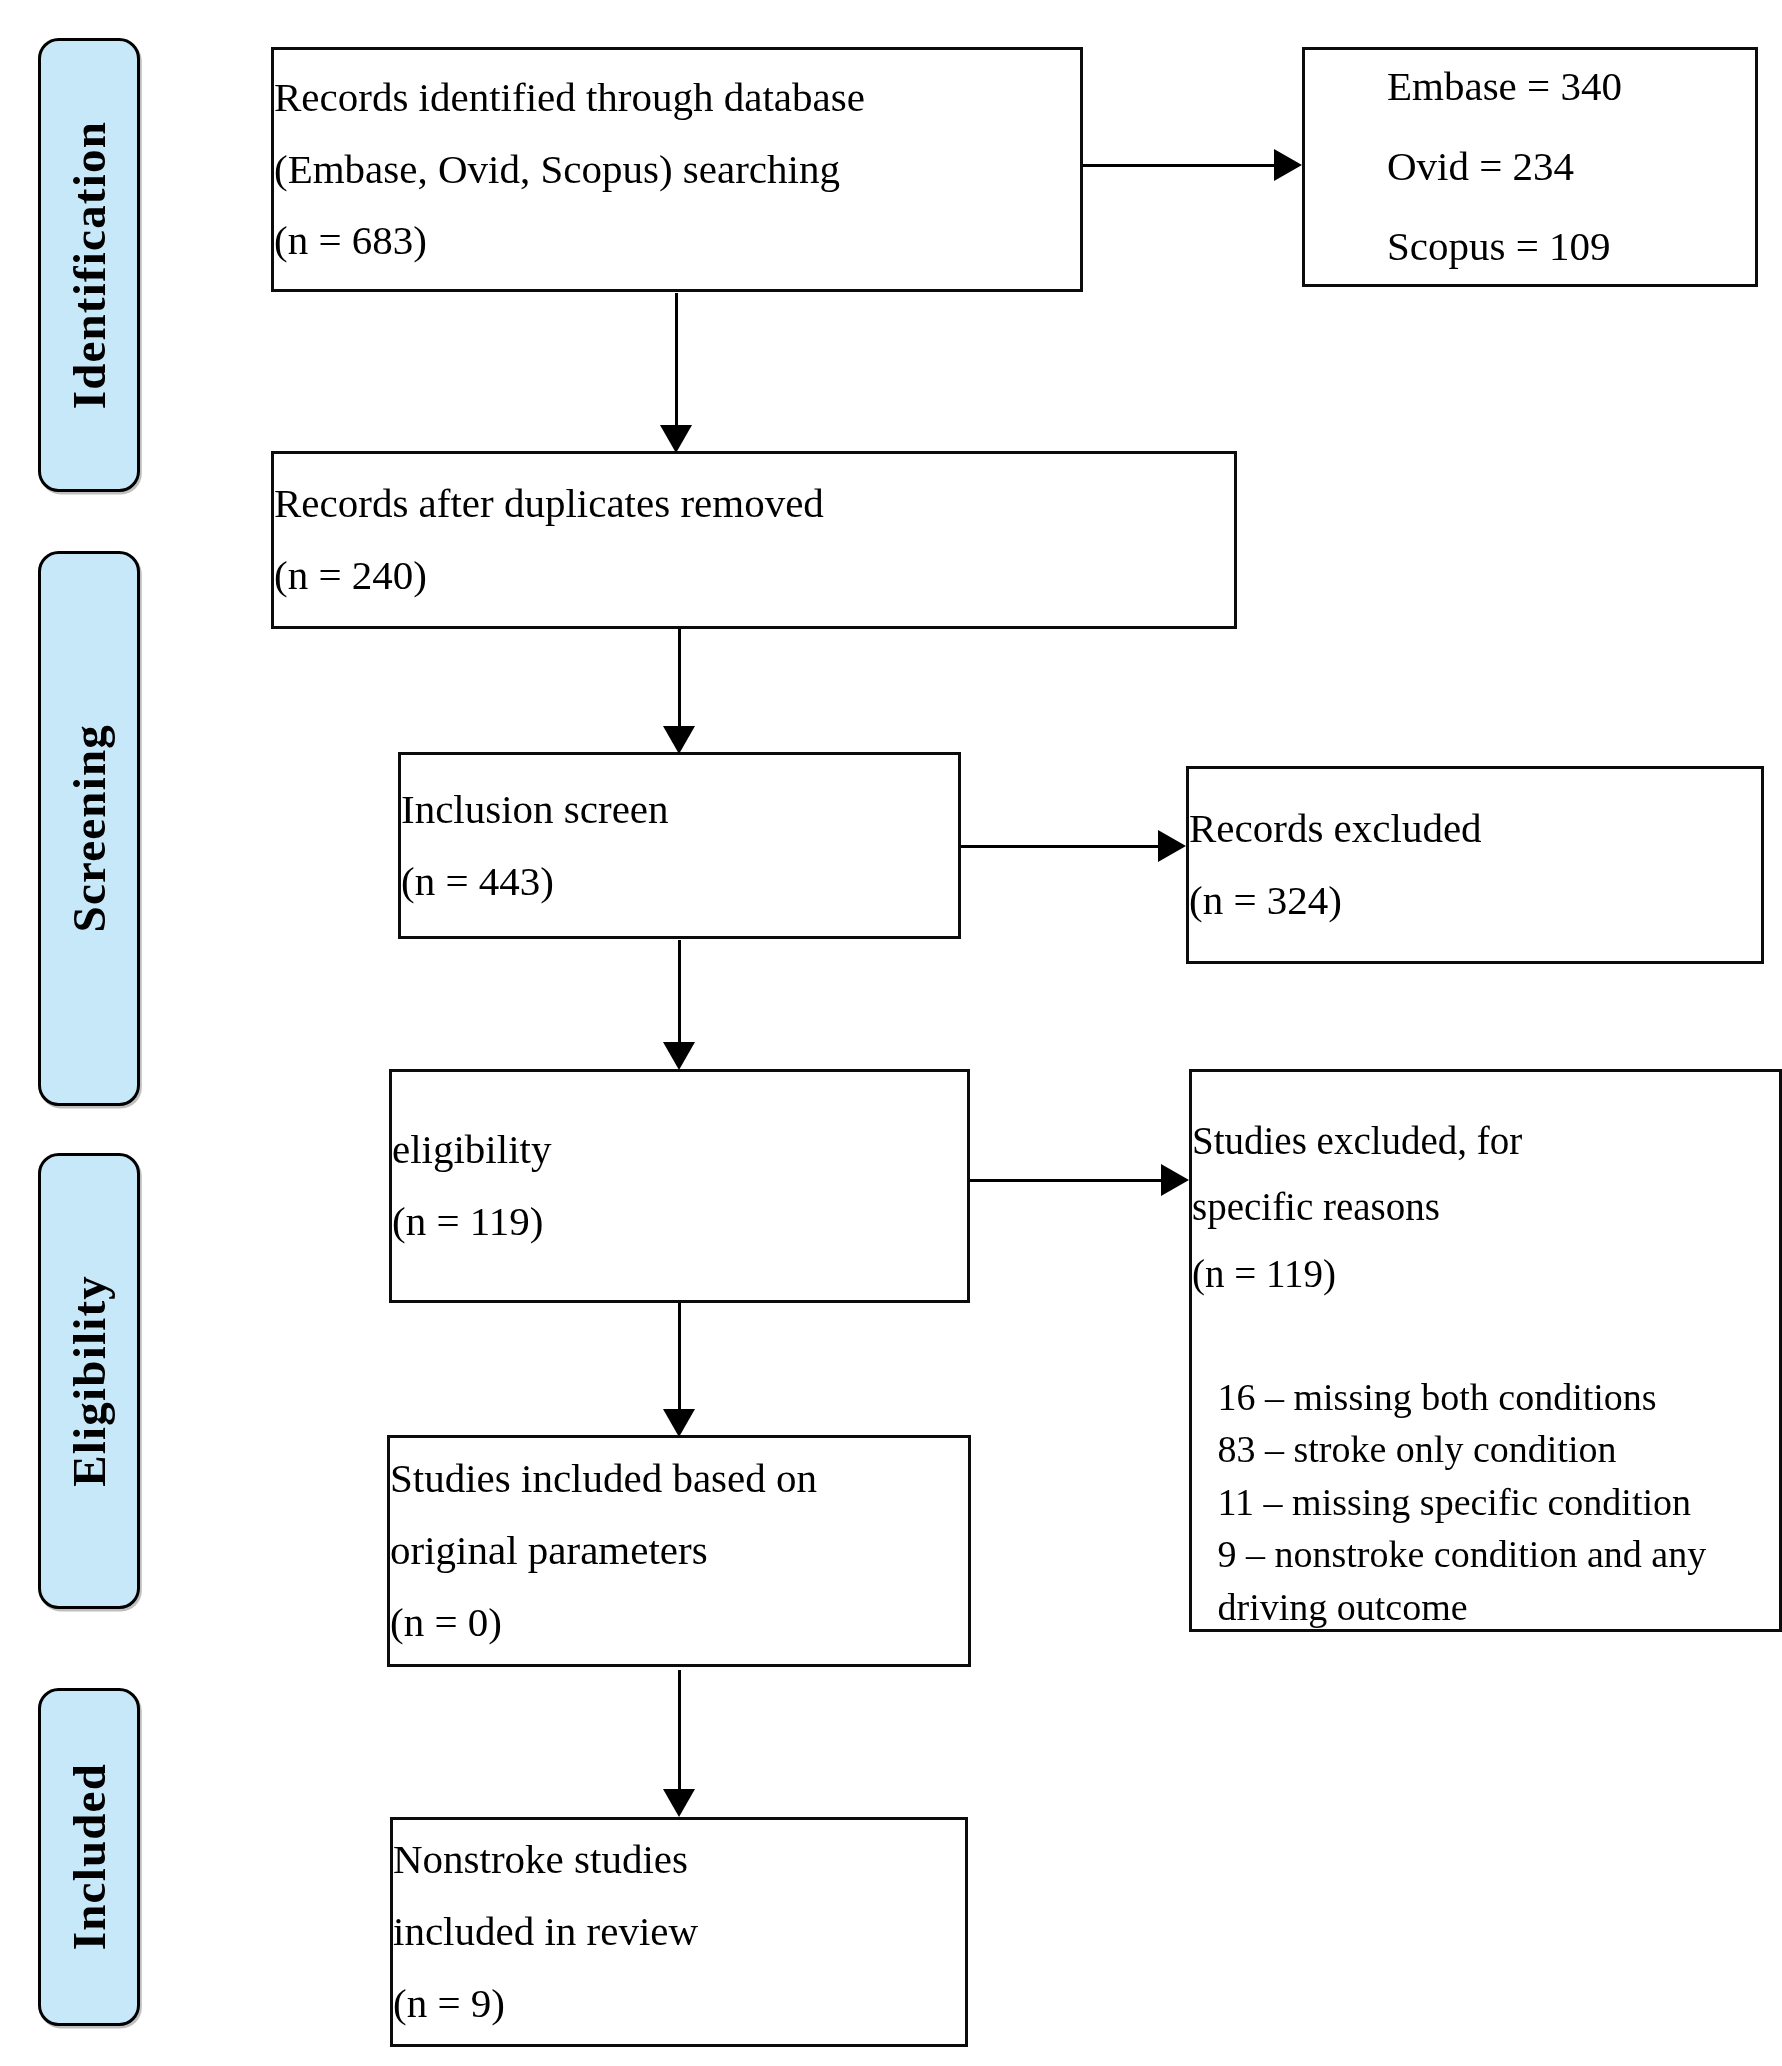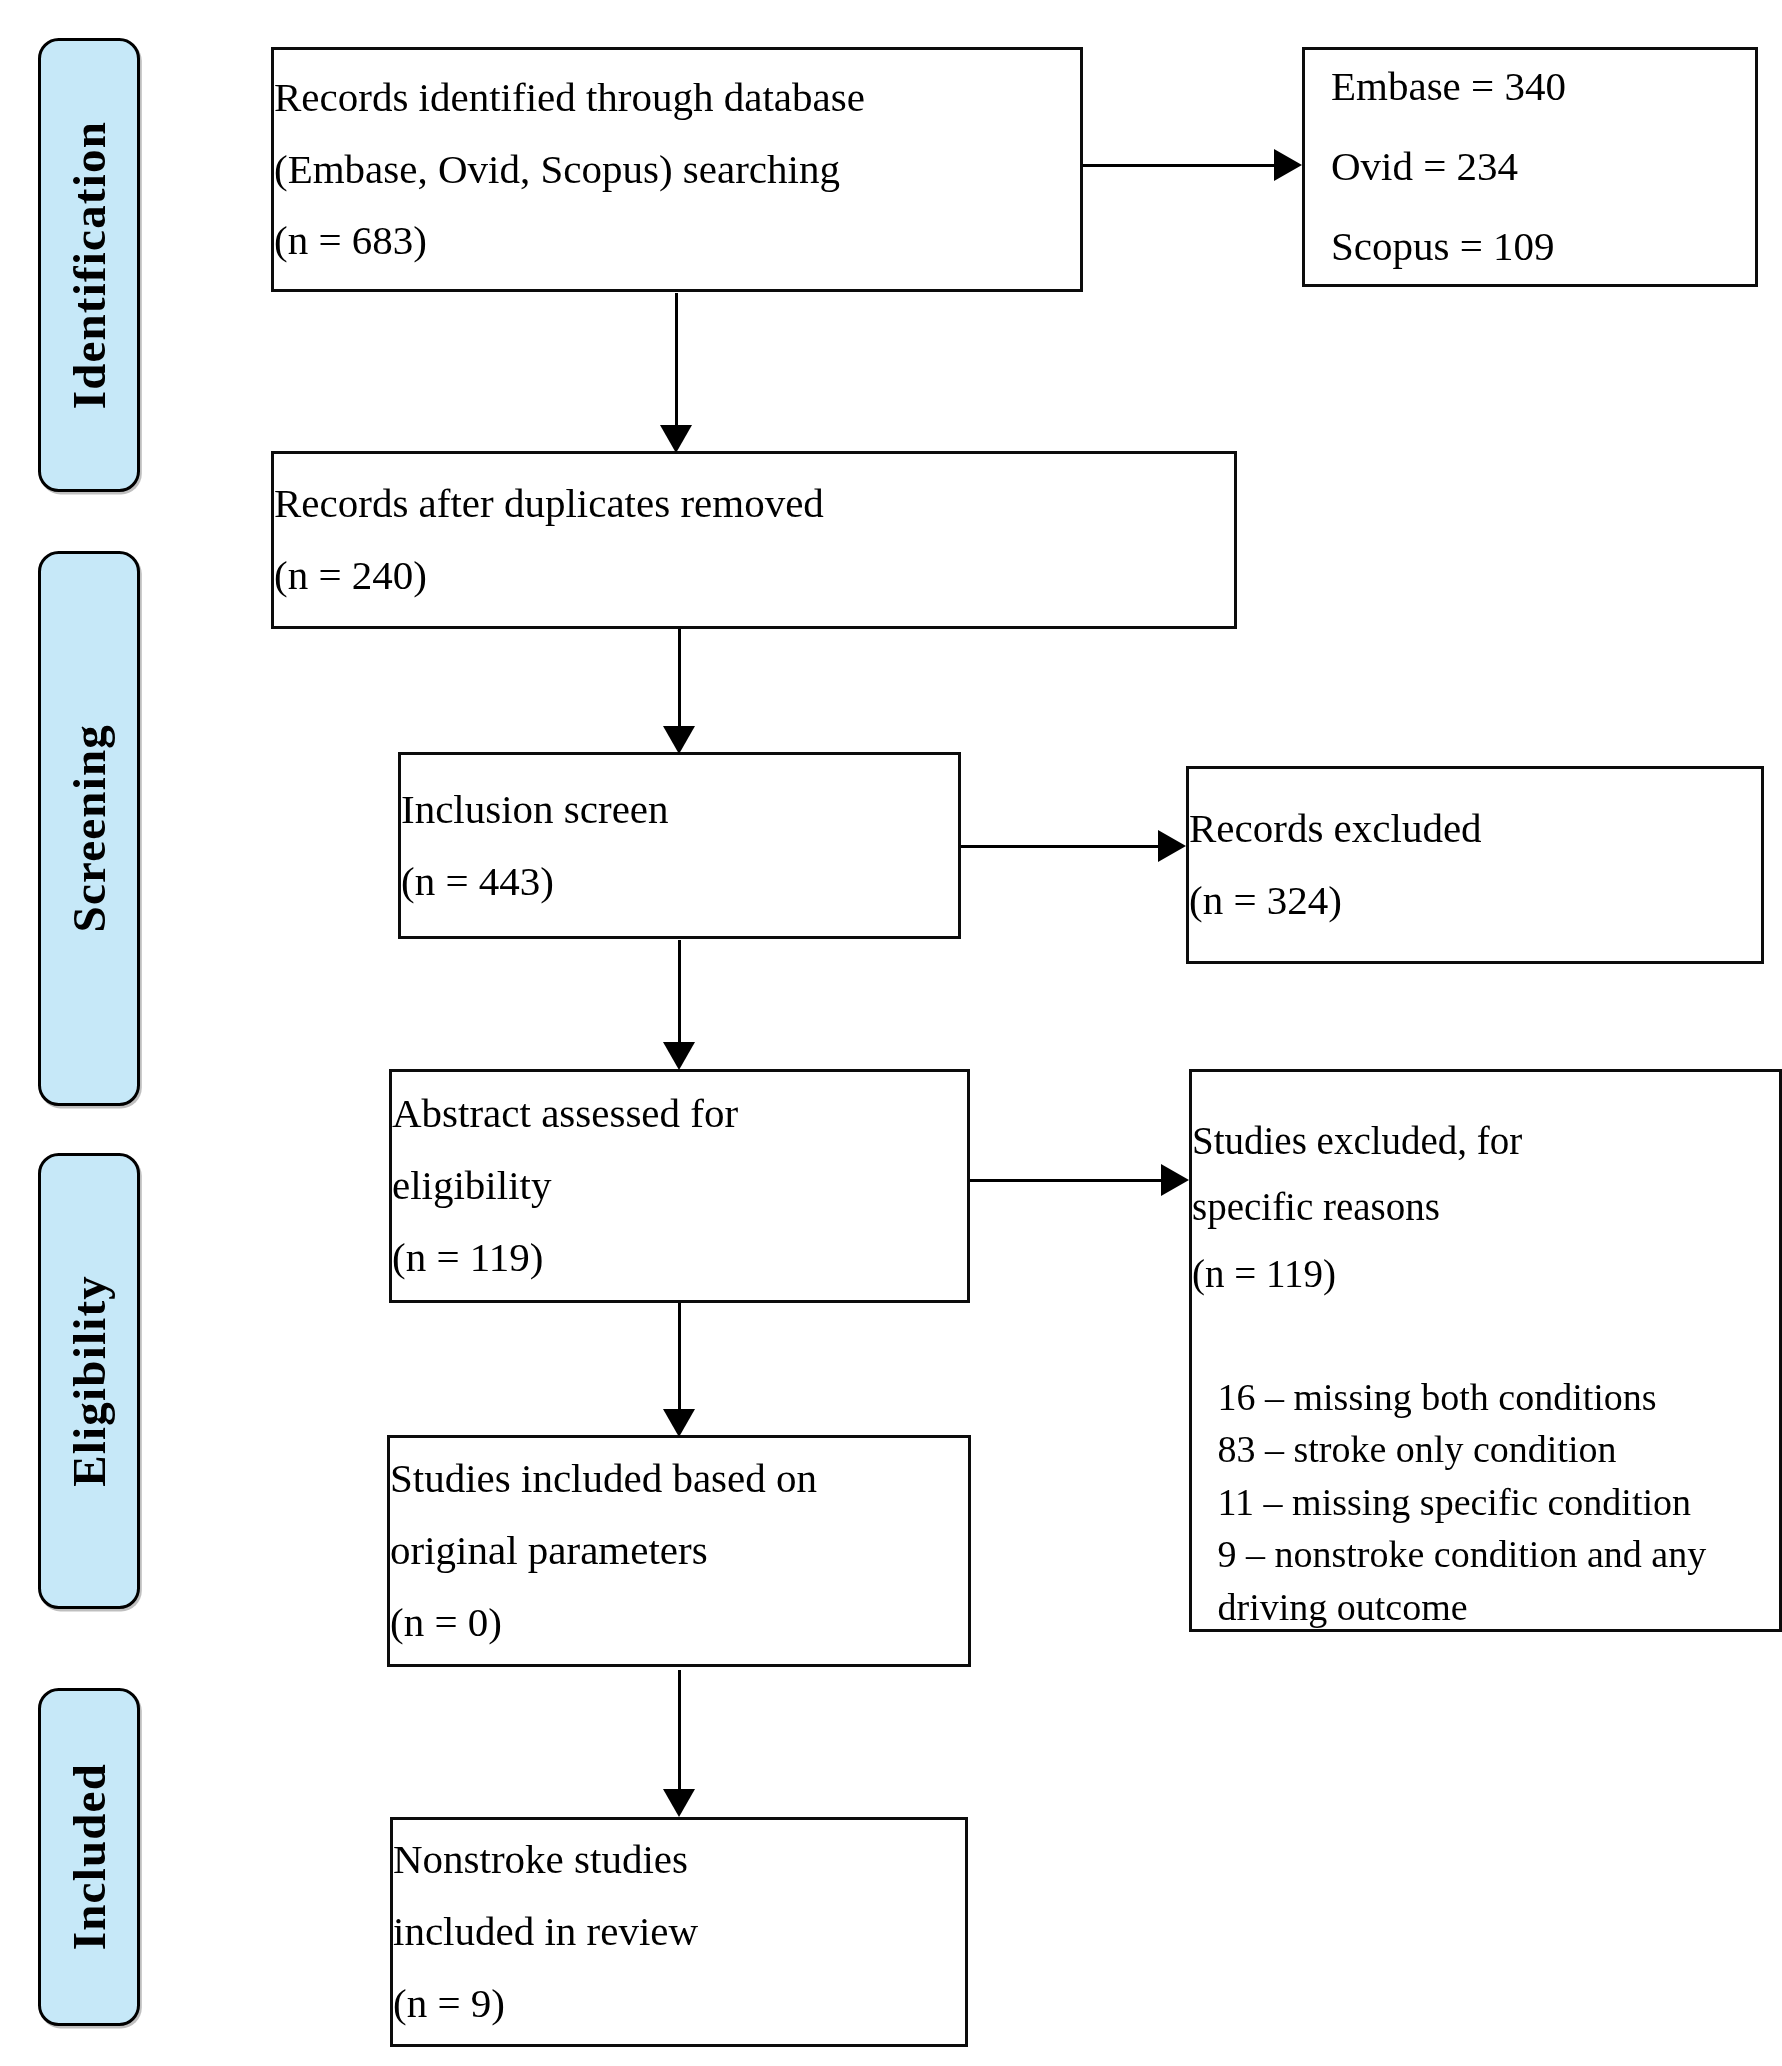--- a/index.html
+++ b/index.html
@@ -49,21 +49,21 @@
     justify-content: center;
     text-align: center;
     font-size: 41px;
     line-height: 1.75;
   }
   .fbox .ln { display: block; }
 
   .fbox.left {
     align-items: flex-start;
     text-align: right;
-    padding-left: 26px;
+    padding-left: 82px;
     line-height: 1.95;
   }
 
   .fbox.reasons-box {
     justify-content: flex-start;
     padding-top: 36px;
     font-size: 39px;
     line-height: 1.7;
   }
   .reasons-list {
@@ -132,21 +132,20 @@
     <span class="ln">Inclusion screen</span>
     <span class="ln">(n = 443)</span>
   </div>
 
   <div class="fbox" style="left:1186px;top:766px;width:578px;height:198px;">
     <span class="ln">Records excluded</span>
     <span class="ln">(n = 324)</span>
   </div>
 
   <div class="fbox" style="left:389px;top:1069px;width:581px;height:234px;">
-    <span class="ln">Abstract assessed for</span>
     <span class="ln">eligibility</span>
     <span class="ln">(n = 119)</span>
   </div>
 
   <div class="fbox reasons-box" style="left:1189px;top:1069px;width:593px;height:563px;">
     <span class="ln">Studies excluded, for</span>
     <span class="ln">specific reasons</span>
     <span class="ln">(n = 119)</span>
     <div class="reasons-list">
       <span class="reason">16 – missing both conditions</span>

